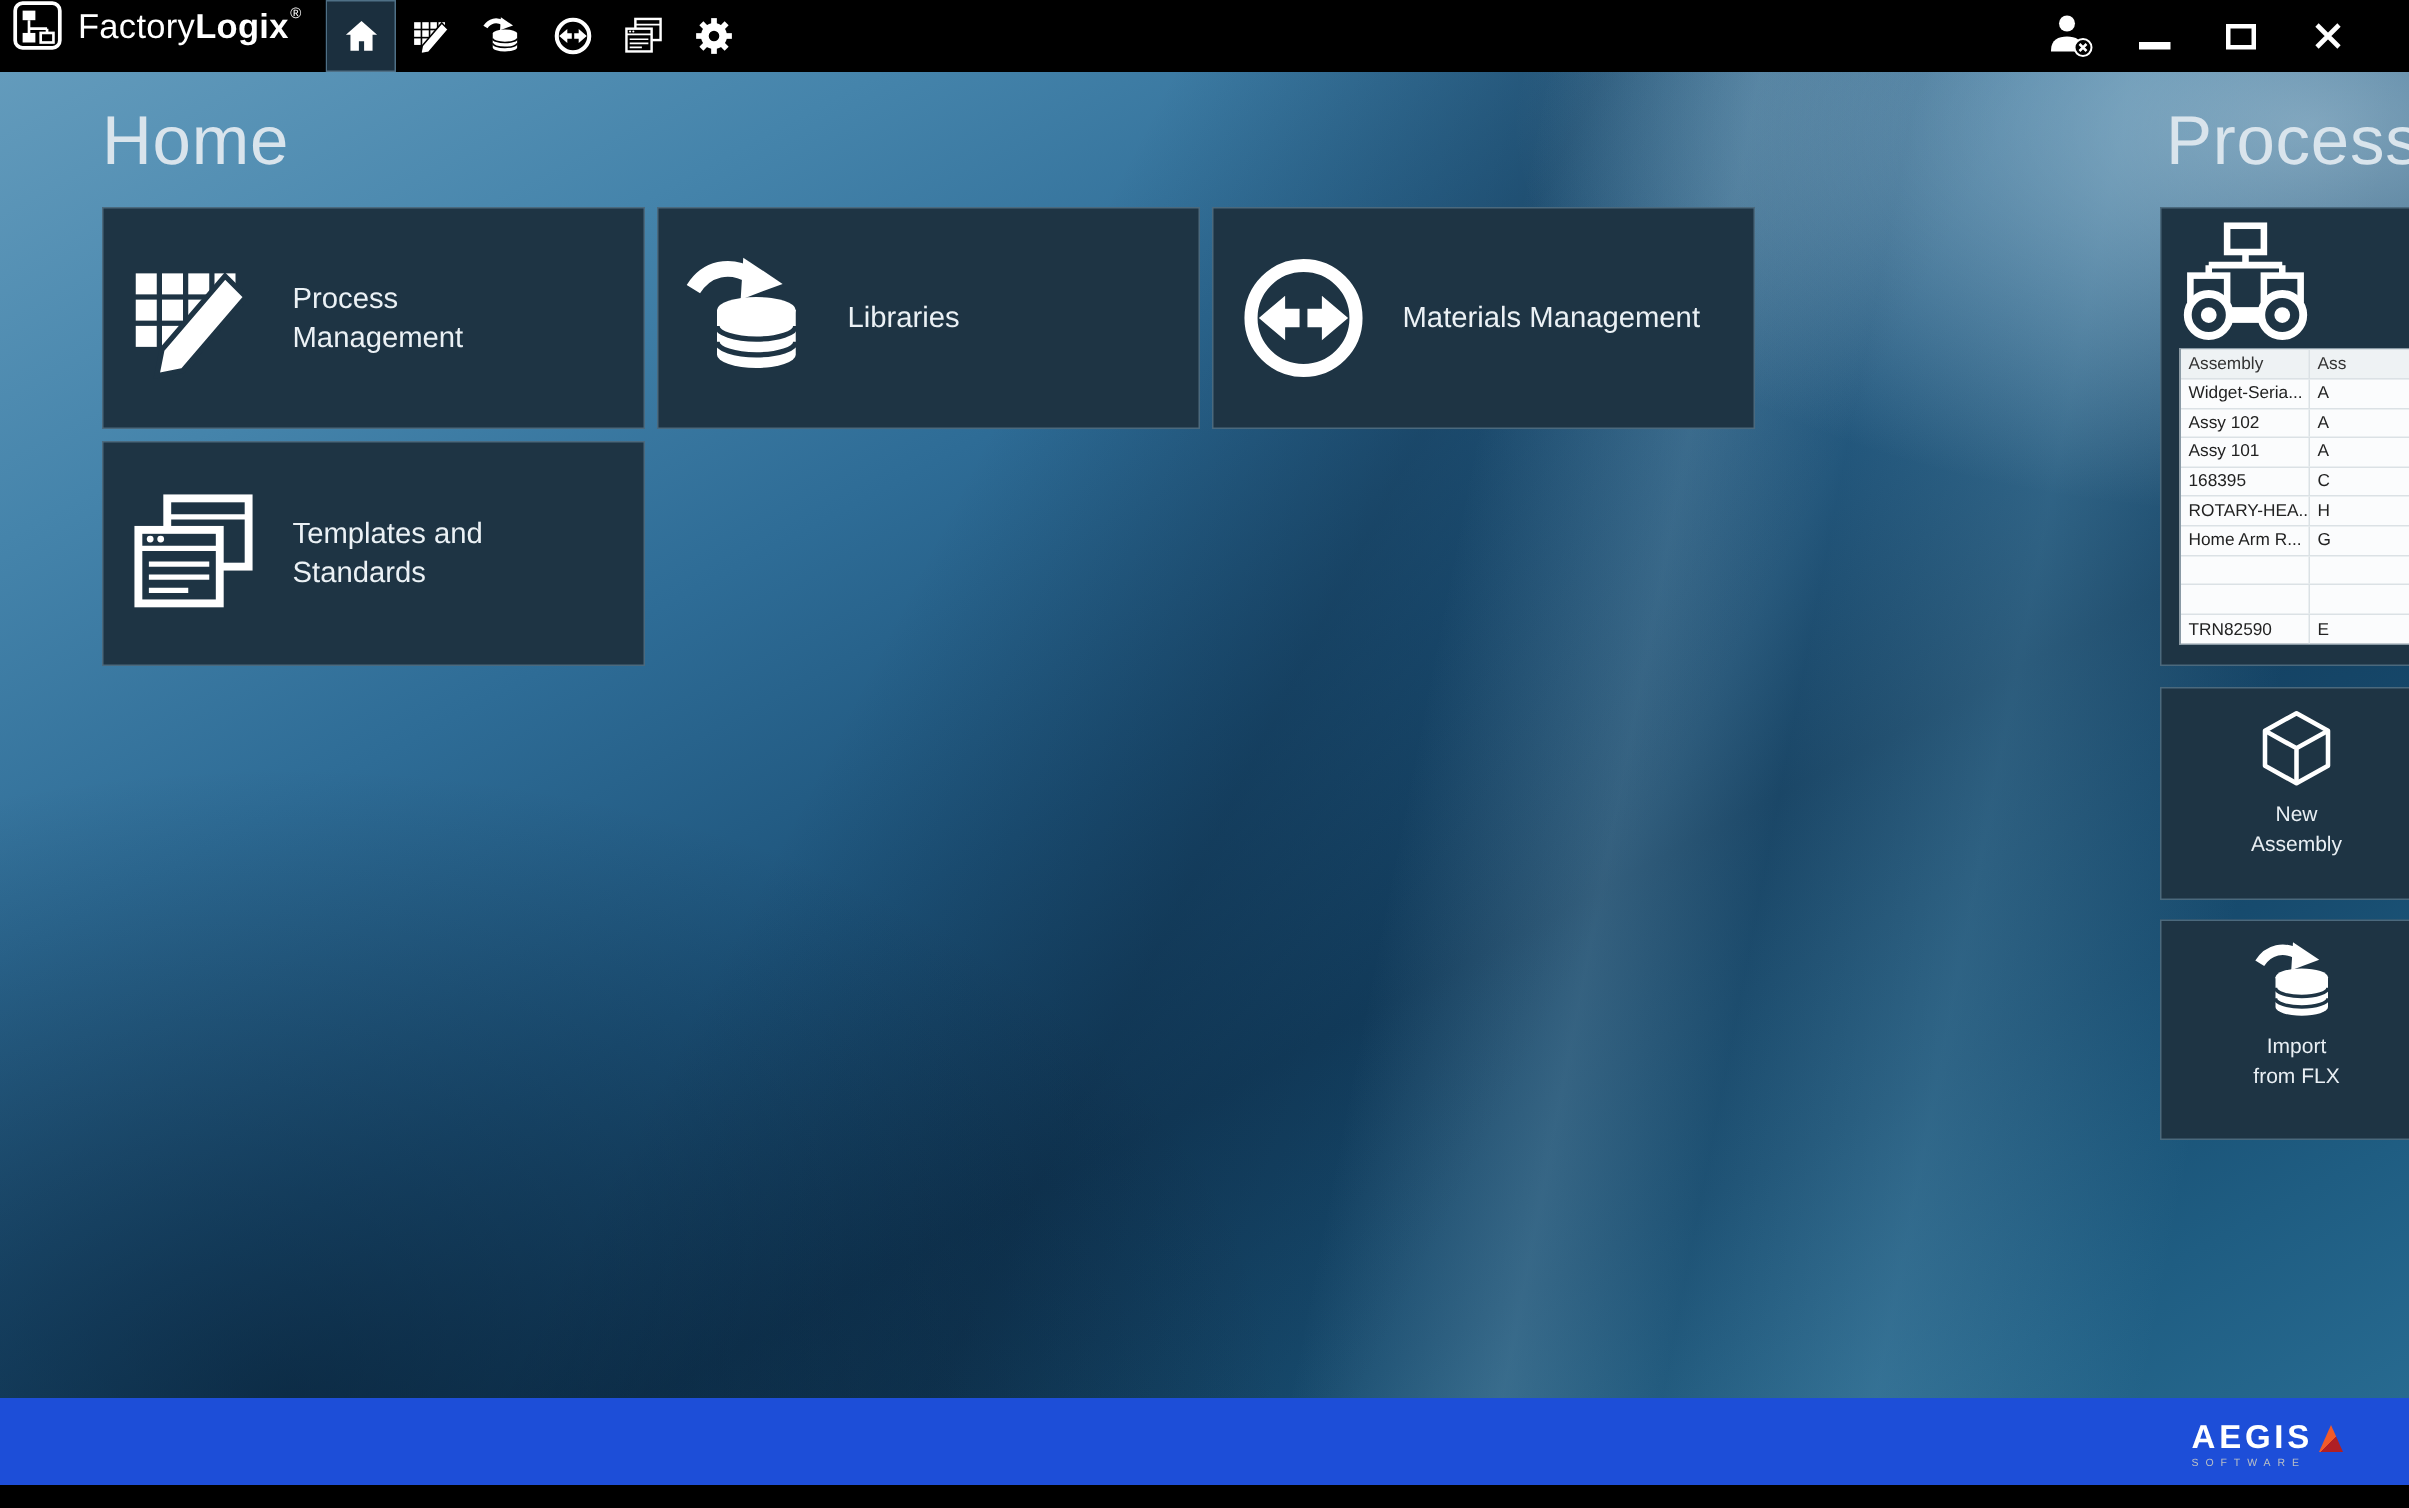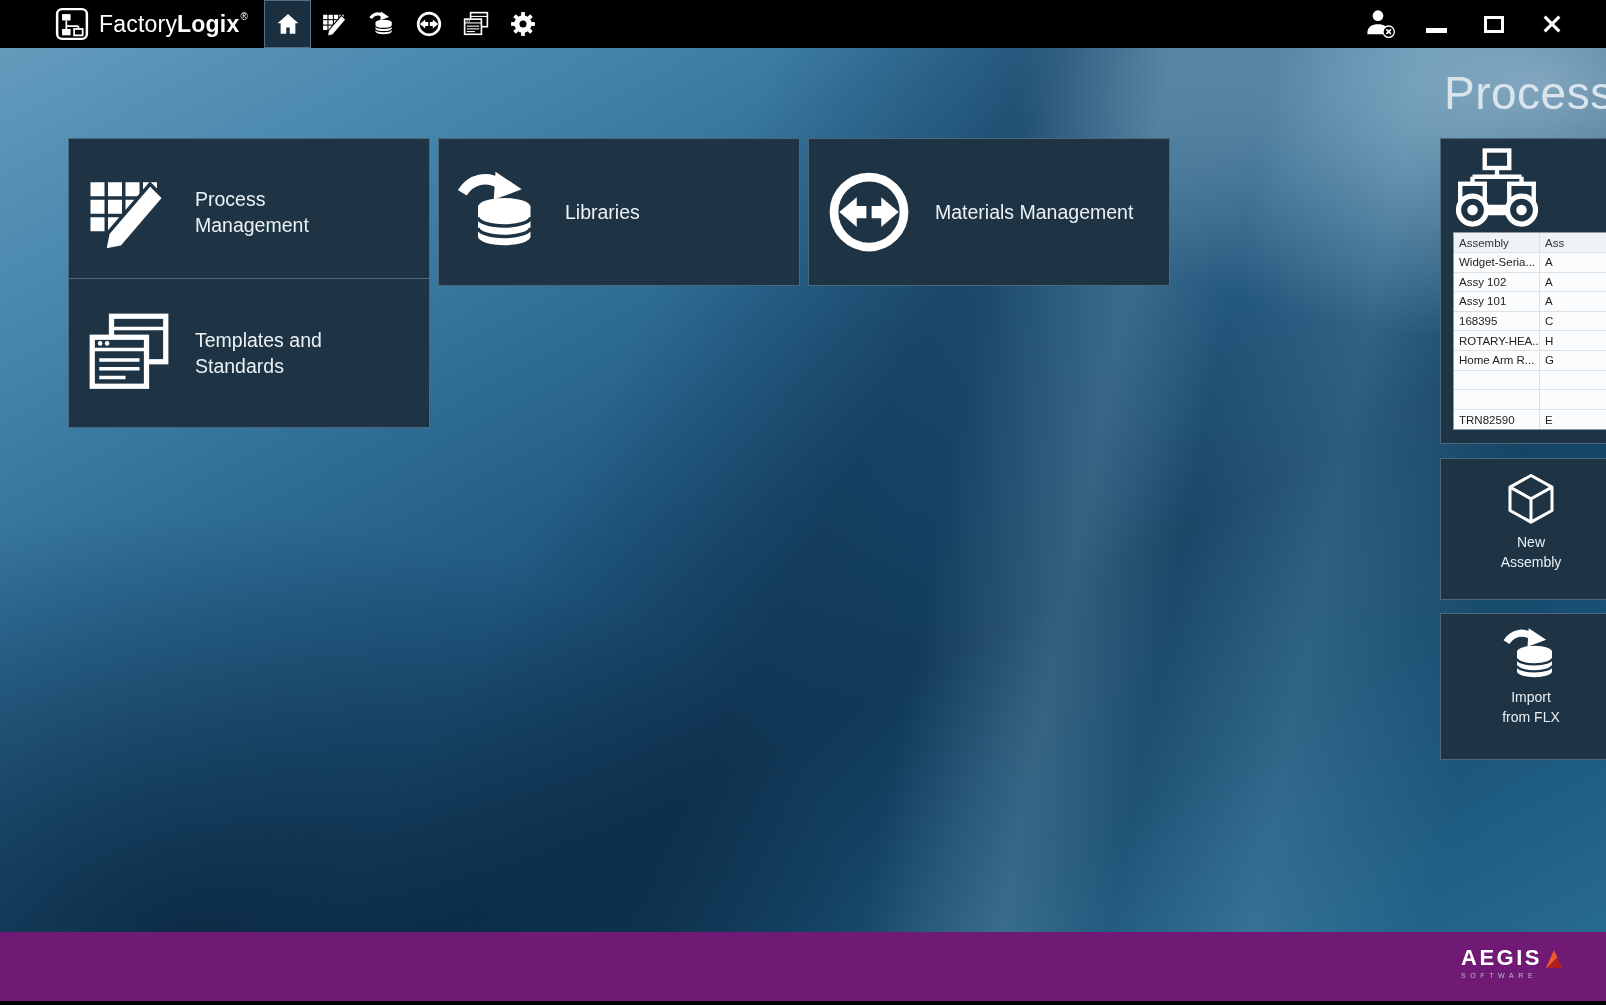--- a/index.html
+++ b/index.html
@@ -9,21 +9,21 @@
     background:#000;
     overflow:hidden;
     cursor:default;
     -webkit-font-smoothing:antialiased;
   }
   .window { position:relative; width:1606px; height:1005px; overflow:hidden; background:#000; }
 
   
   .topbar {
     position:absolute; top:0; left:0; right:0; height:48px;
-    background:#000; display:flex; align-items:center;padding-left:47px;
+    background:#000; display:flex; align-items:flex-start;
     --panel:#000;
   }
   .brand { display:flex; align-items:center; gap:10px; padding-left:8px; }
   .logo-mark { width:34px; height:34px; color:#fff; }
   .brand-title { color:#fff; font-size:23px; letter-spacing:0.2px; white-space:nowrap; }
   .brand-title .light { font-weight:400; }
   .brand-title .bold { font-weight:700; }
   .brand-title .reg { font-size:10px; vertical-align:top; margin-left:1px; }
   .nav { display:flex; height:48px; margin-left:16px; }
   .nav-item { width:47px; height:48px; display:flex; align-items:center; justify-content:center; color:#fff; cursor:pointer; }
@@ -59,21 +59,21 @@
     position:absolute; background:#1e3444; border:1px solid rgba(130,170,195,0.45);
     display:flex; align-items:center; color:#ebf1f5; cursor:pointer;
     --panel:#1e3444;
   }
   .tile .icon { width:84px; height:84px; flex:0 0 84px; margin-left:18px; color:#fff; }
   .tile-label { margin-left:24px; font-size:19.5px; line-height:1.34; font-weight:400; }
   .tile-label span { display:block; }
   .t1 { left:68px;  top:90px;  width:362px; height:148px; }
   .t2 { left:438px; top:90px;  width:362px; height:148px; }
   .t3 { left:808px; top:90px;  width:362px; height:148px; }
-  .t4 { left:68px;  top:230px; width:362px; height:150px; }
+  .t4 { left:68px;  top:246px; width:362px; height:150px; }
   .t5 { left:438px; top:246px; width:362px; height:150px; }
 
   
   .panel-tile {
     position:absolute; left:1440px; width:182px;
     background:#1e3444; border:1px solid rgba(130,170,195,0.45);
     --panel:#1e3444;
   }
   .ptile-info { top:90px; height:306px; }
   .ptile-info .flow { position:absolute; left:14px; top:8px; width:84px; height:84px; color:#fff; }
@@ -91,21 +91,21 @@
   .asm-header { background:#eef2f4; color:#333; height:20px; }
 
   .action { display:flex; flex-direction:column; align-items:center; padding-top:13px; cursor:pointer; }
   .action .icon { width:56px; height:56px; color:#fff; }
   .action-label { margin-top:5px; text-align:center; font-size:14px; line-height:1.42; color:#e9eff4; }
   .action-label span { display:block; }
   .ptile-new { top:410px; height:142px; }
   .ptile-import { top:565px; height:147px; }
 
   
-  .bottombar { position:absolute; left:0; top:932px; width:1606px; height:69px; background:#701a75; }
+  .bottombar { position:absolute; left:0; top:932px; width:1606px; height:58px; background:#1d4ed8; }
   .aegis { position:absolute; right:44px; top:15px; text-align:left; }
   .aegis-top { display:flex; align-items:flex-end; gap:4px; }
   .aegis-name { color:#fff; font-size:22px; font-weight:700; letter-spacing:2.5px; line-height:1; }
   .aegis-mark {
     width:16px; height:18px; background:linear-gradient(135deg,#f15a29 55%, #b01f24 55%);
     clip-path:polygon(50% 0, 100% 100%, 0 100%);
     margin-bottom:1px;
   }
   .aegis-sub { margin-top:3px; color:#b9bfc5; font-size:7px; letter-spacing:4.6px; }
 </style>
@@ -285,20 +285,21 @@
         <span class="icon i22">
           <svg viewBox="0 0 24 24">
               <path d="M4 4 20 20M20 4 4 20" stroke="currentColor" stroke-width="3.4" fill="none"></path>
             </svg>
         </span>
       </div>
     </div>
   </header>
 
   <main class="main">
+    <h1 class="page-title">Home</h1>
 
     <div class="tile t1">
       <span class="icon">
           <svg viewBox="0 0 48 48">
             <use href="#sym-grid-pencil"></use>
           </svg>
         </span>
       <span class="tile-label">
         <span>Process</span>
           <span>Management</span>

